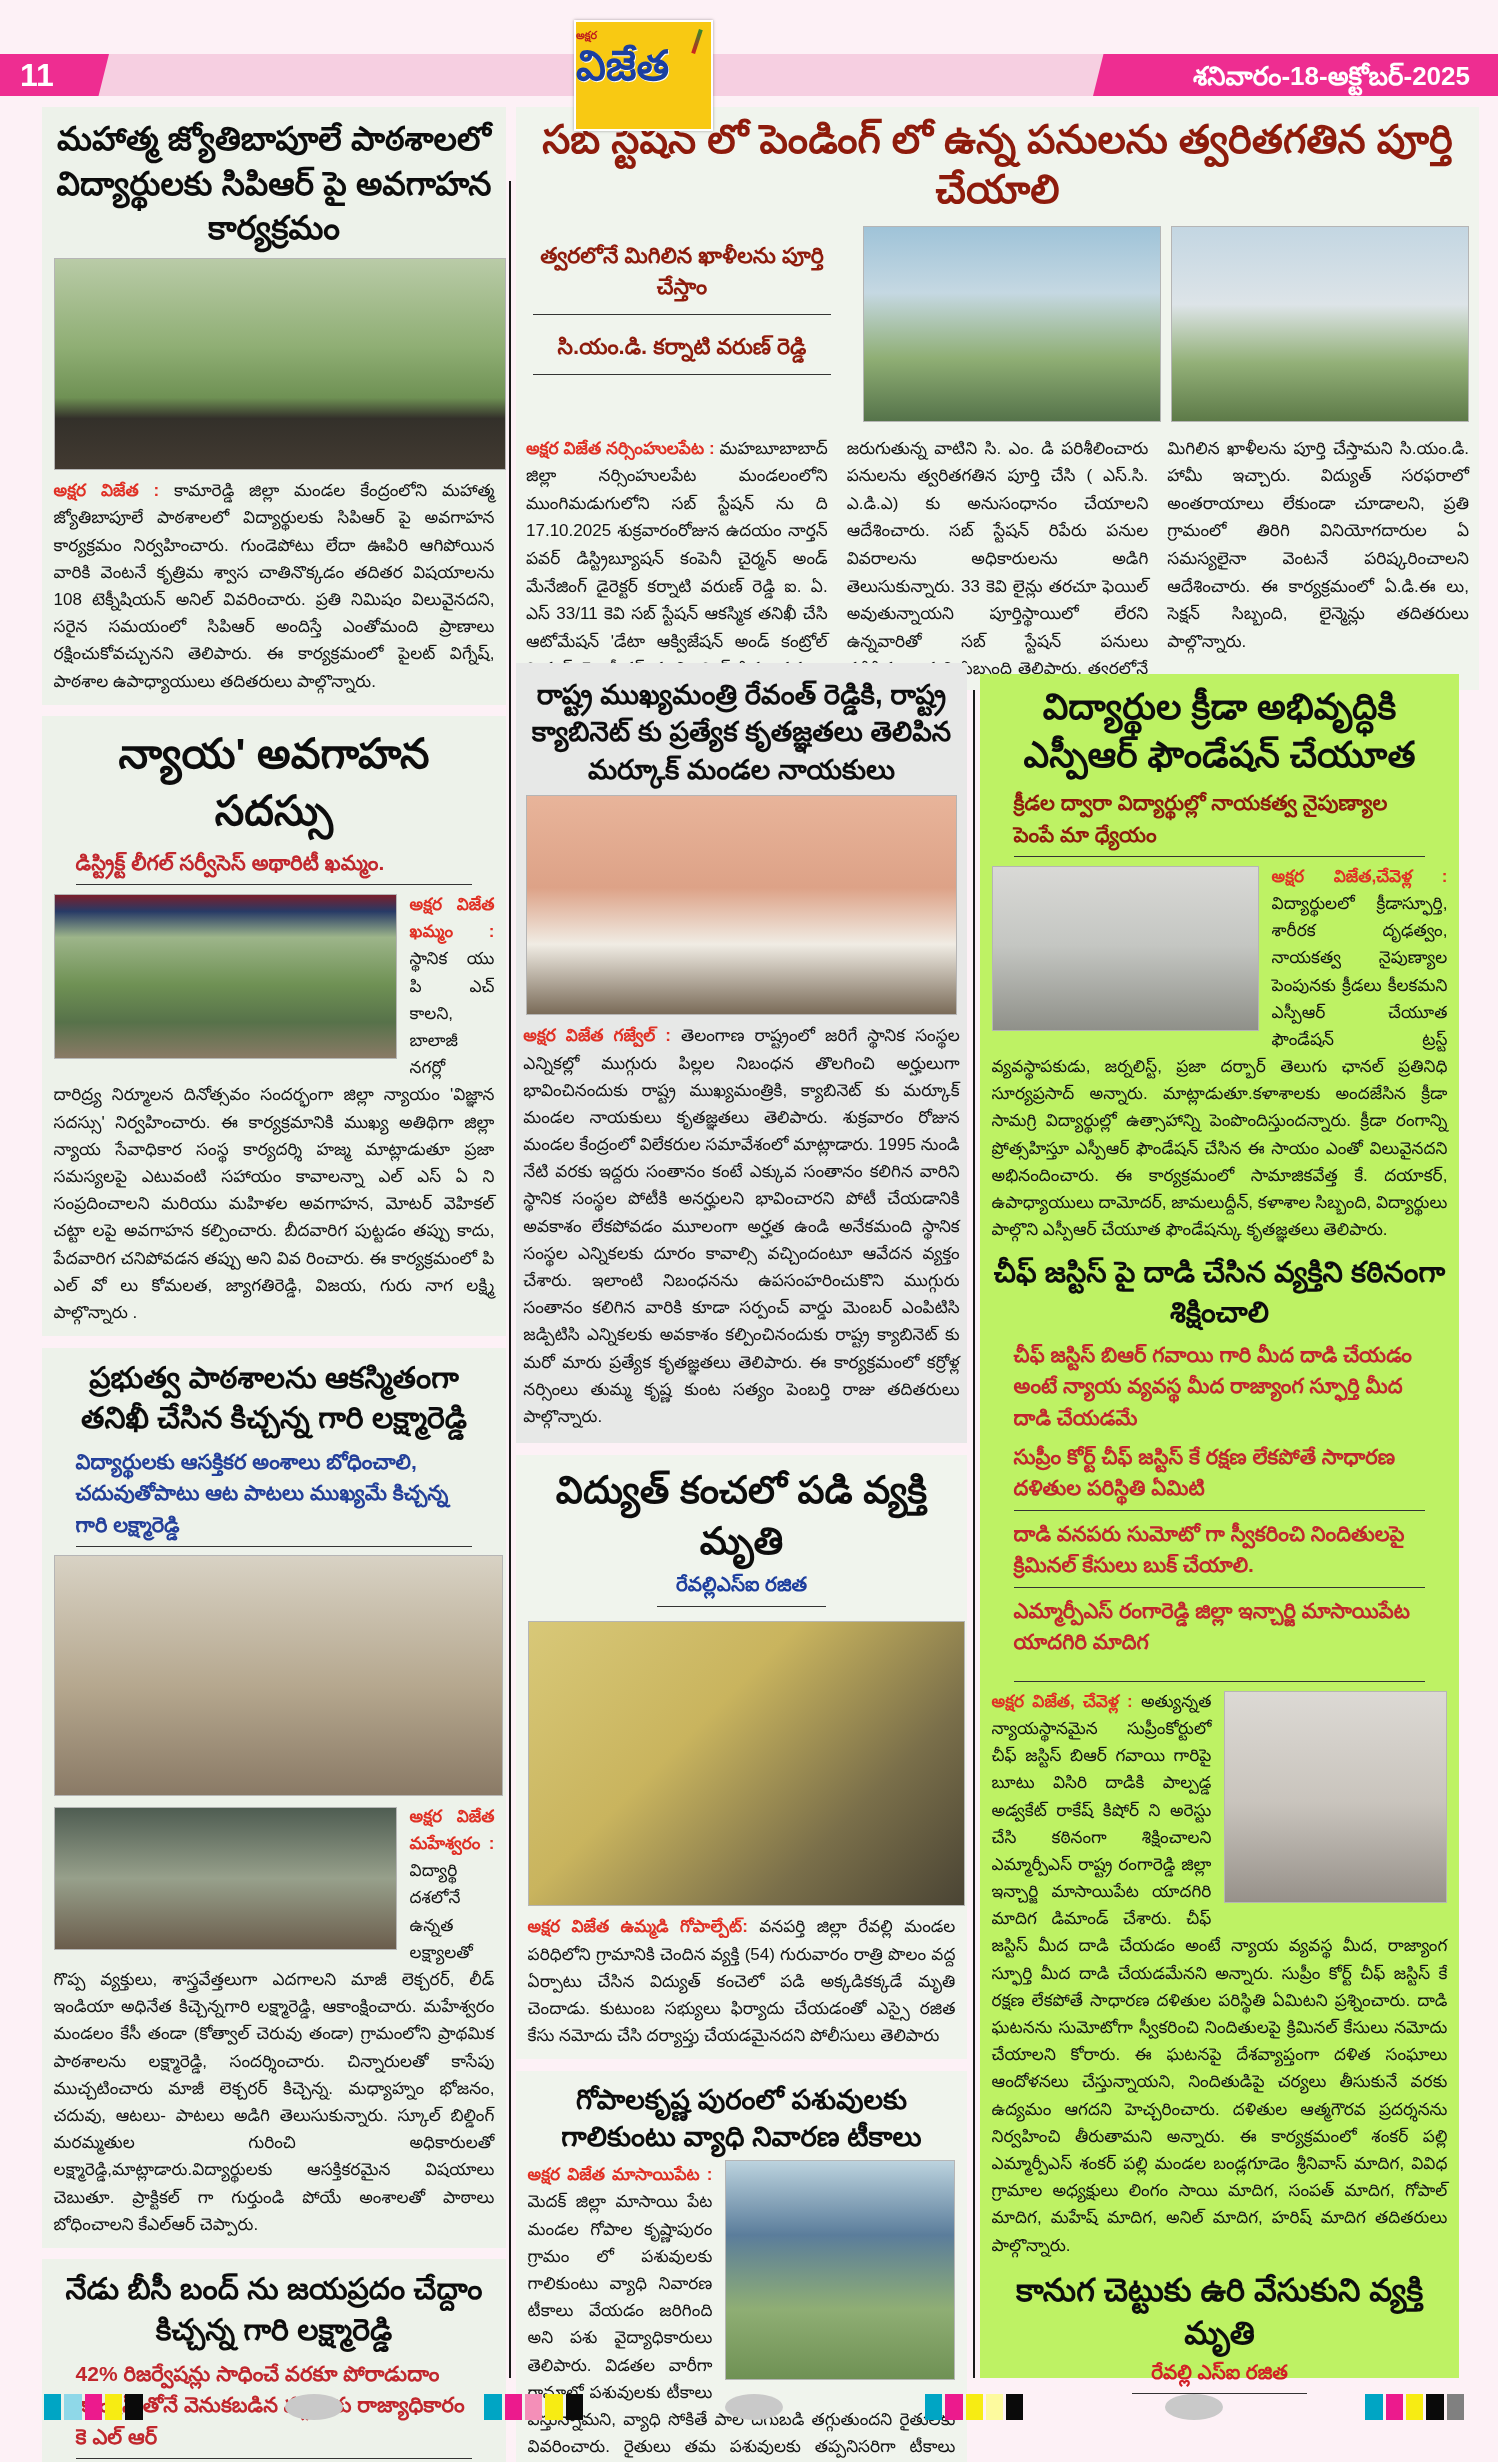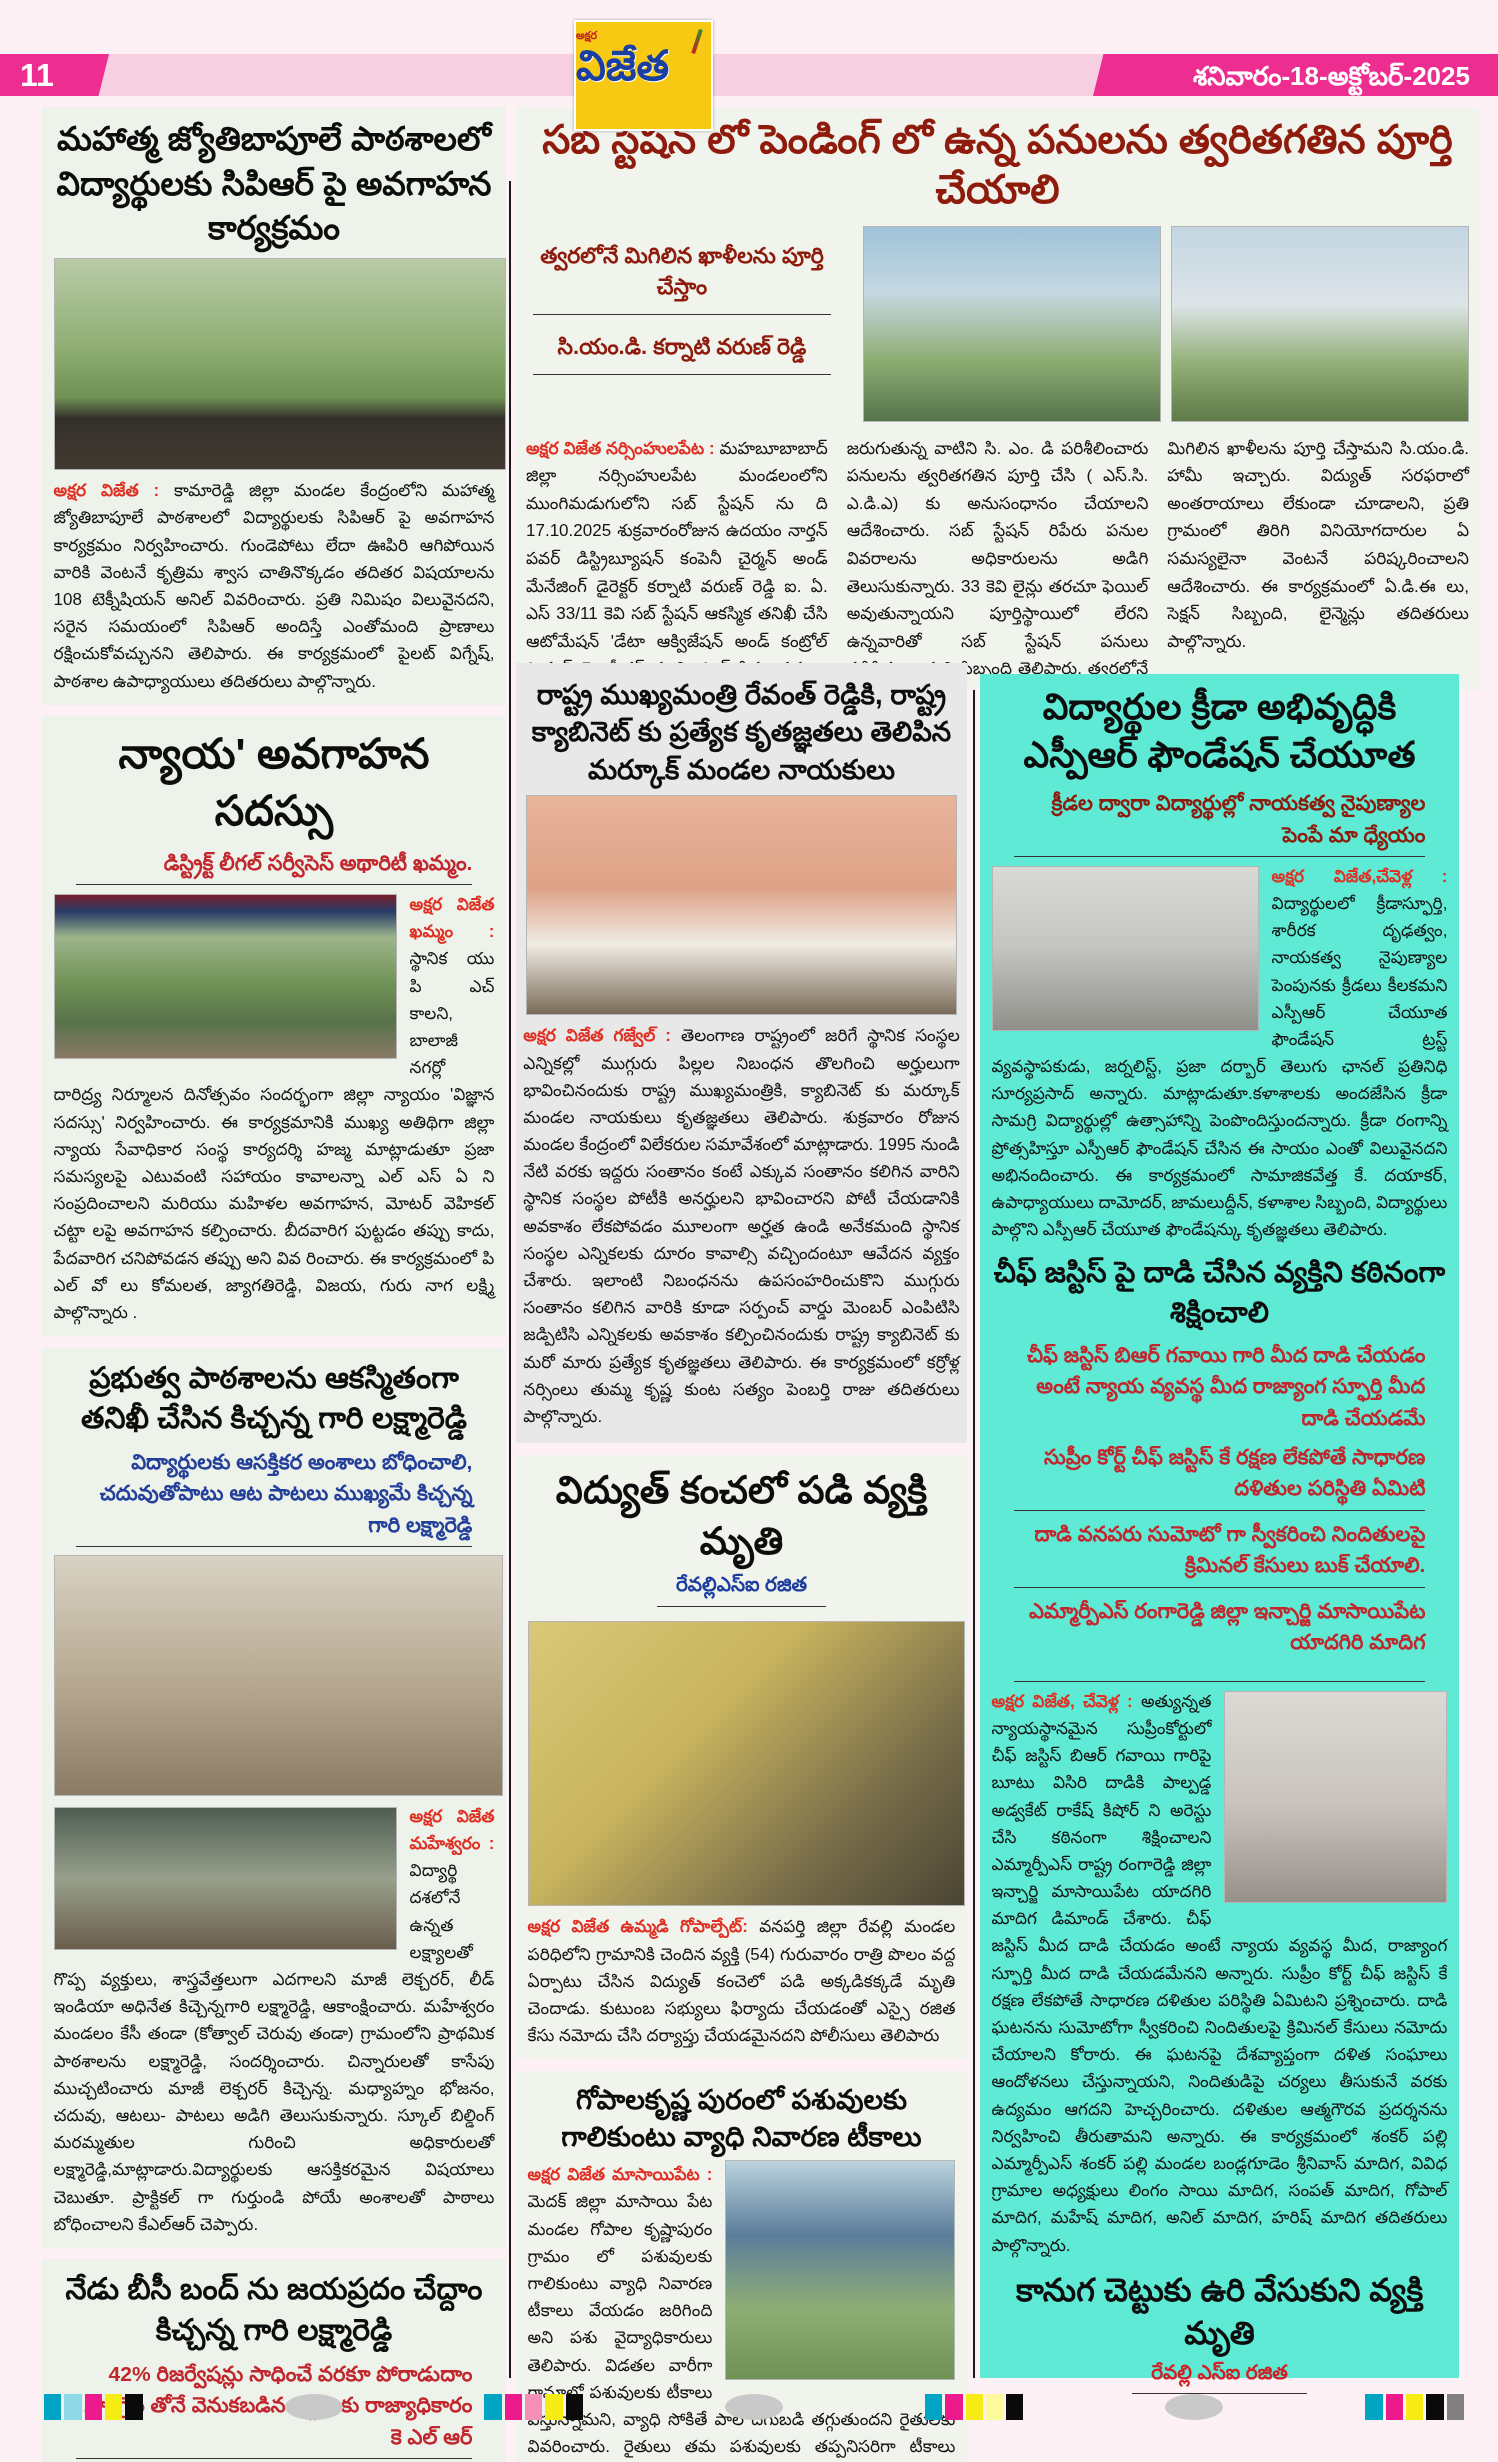--- a/index.html
+++ b/index.html
@@ -22,21 +22,21 @@
   
   .vrule{position:absolute;width:1.5px;background:#1a1a1a;}
   .hrule{position:absolute;height:1.5px;background:#1a1a1a;}
   
   .col{position:absolute;display:flex;flex-direction:column;gap:11.6px;}
   .card{background:#edf2ea;padding:10px 11.6px;}
   .hl{font-weight:bold;color:#0d0d0d;text-align:center;line-height:1.35;}
   .hl.xl{font-size:33px;}
   .hl.lg{font-size:30px;}
   .hl.md{font-size:27.6px;}
-  .sub{text-align:right;font-weight:bold;line-height:1.5;margin:7.3px 22px 4.4px;}
+  .sub{text-align:left;font-weight:bold;line-height:1.5;margin:7.3px 22px 4.4px;}
   .sub.red{color:#c1272d;font-size:21px;border-bottom:1.5px solid #333;padding-bottom:5.8px;}
   .sub.blue{color:#24409a;font-size:21px;border-bottom:1.5px solid #333;padding-bottom:5.8px;}
   .sub.plainred{color:#c1272d;font-size:21px;}
   .byline{text-align:center;font-weight:bold;font-size:20px;margin:5.8px 0 7.3px;}
   .byline.blue{color:#1d3e9e;border-bottom:1.5px solid #333;display:inline-block;padding:0 19px 4.4px;}
   .byline.red{color:#d21f26;border-bottom:1.5px solid #333;display:inline-block;padding:0 19px 4.4px;}
   .bylinewrap{text-align:center;}
   .body{font-size:17px;line-height:1.6;text-align:justify;margin:5.8px 0 0;}
   .dateline{color:#e03024;font-weight:bold;}
   .ph{border:0.7px solid #b5b5b5;margin:7.3px auto;}
@@ -49,21 +49,21 @@
   .main-top{display:flex;gap:25px;margin-top:11.6px;}
   .main-subs{width:312px;padding-top:17.4px;}
   .main-subs .s{color:#8e1b0c;font-weight:bold;font-size:22px;text-align:center;
                 border-bottom:1.5px solid #333;padding-bottom:8.7px;margin:0 7.3px 19px;}
   .main-photos{display:flex;gap:10px;flex:1;}
   .main-photos .ph{flex:1;height:194px;margin:0;}
   .main-body{column-count:3;column-gap:19px;margin-top:13px;font-size:17px;line-height:1.62;text-align:justify;}
   
   .graybox{background:#e7e8e7;padding:13px 7.3px;}
   
-  .rpanel{position:absolute;left:980px;top:674px;width:479px;height:1704px;background:#5eead4;
+  .rpanel{position:absolute;left:980px;top:674px;width:479px;height:1704px;background:#bef264;
           padding:8.7px 11.6px;box-sizing:border-box;display:flex;flex-direction:column;gap:10px;}
   
   .p-cpr{width:450px;height:210px;background:linear-gradient(180deg,#b9cba7 0%,#8fae74 42%,#6f9154 66%,#33302a 76%,#423a31 100%);}
   .p-legal{width:341px;height:163px;background:linear-gradient(180deg,#7a1f2b 0%,#273a66 10%,#9db58a 26%,#6f9154 55%,#57724a 78%,#8a7a66 100%);}
   .p-school1{width:447px;height:239px;background:linear-gradient(180deg,#d8d2c4 0%,#b5a78e 55%,#8a7a66 100%);}
   .p-school2{width:341px;height:141px;background:linear-gradient(180deg,#4f5d52 0%,#97a08b 50%,#6b5d4c 100%);}
   .p-sub1{background:linear-gradient(180deg,#9fc3d8 0%,#c5d8e2 34%,#8fae74 68%,#55734a 100%);}
   .p-sub2{background:linear-gradient(180deg,#c3d6e2 0%,#dde4e8 40%,#93b078 70%,#5d7a48 100%);}
   .p-markook{width:429px;height:218px;background:linear-gradient(180deg,#e8b49a 0%,#dda287 42%,#f0ece4 68%,#7a6b58 100%);}
   .p-fence{width:435px;height:283px;background:linear-gradient(135deg,#d8c878 0%,#c9b45e 38%,#7a6f4a 72%,#4a4434 100%);}

